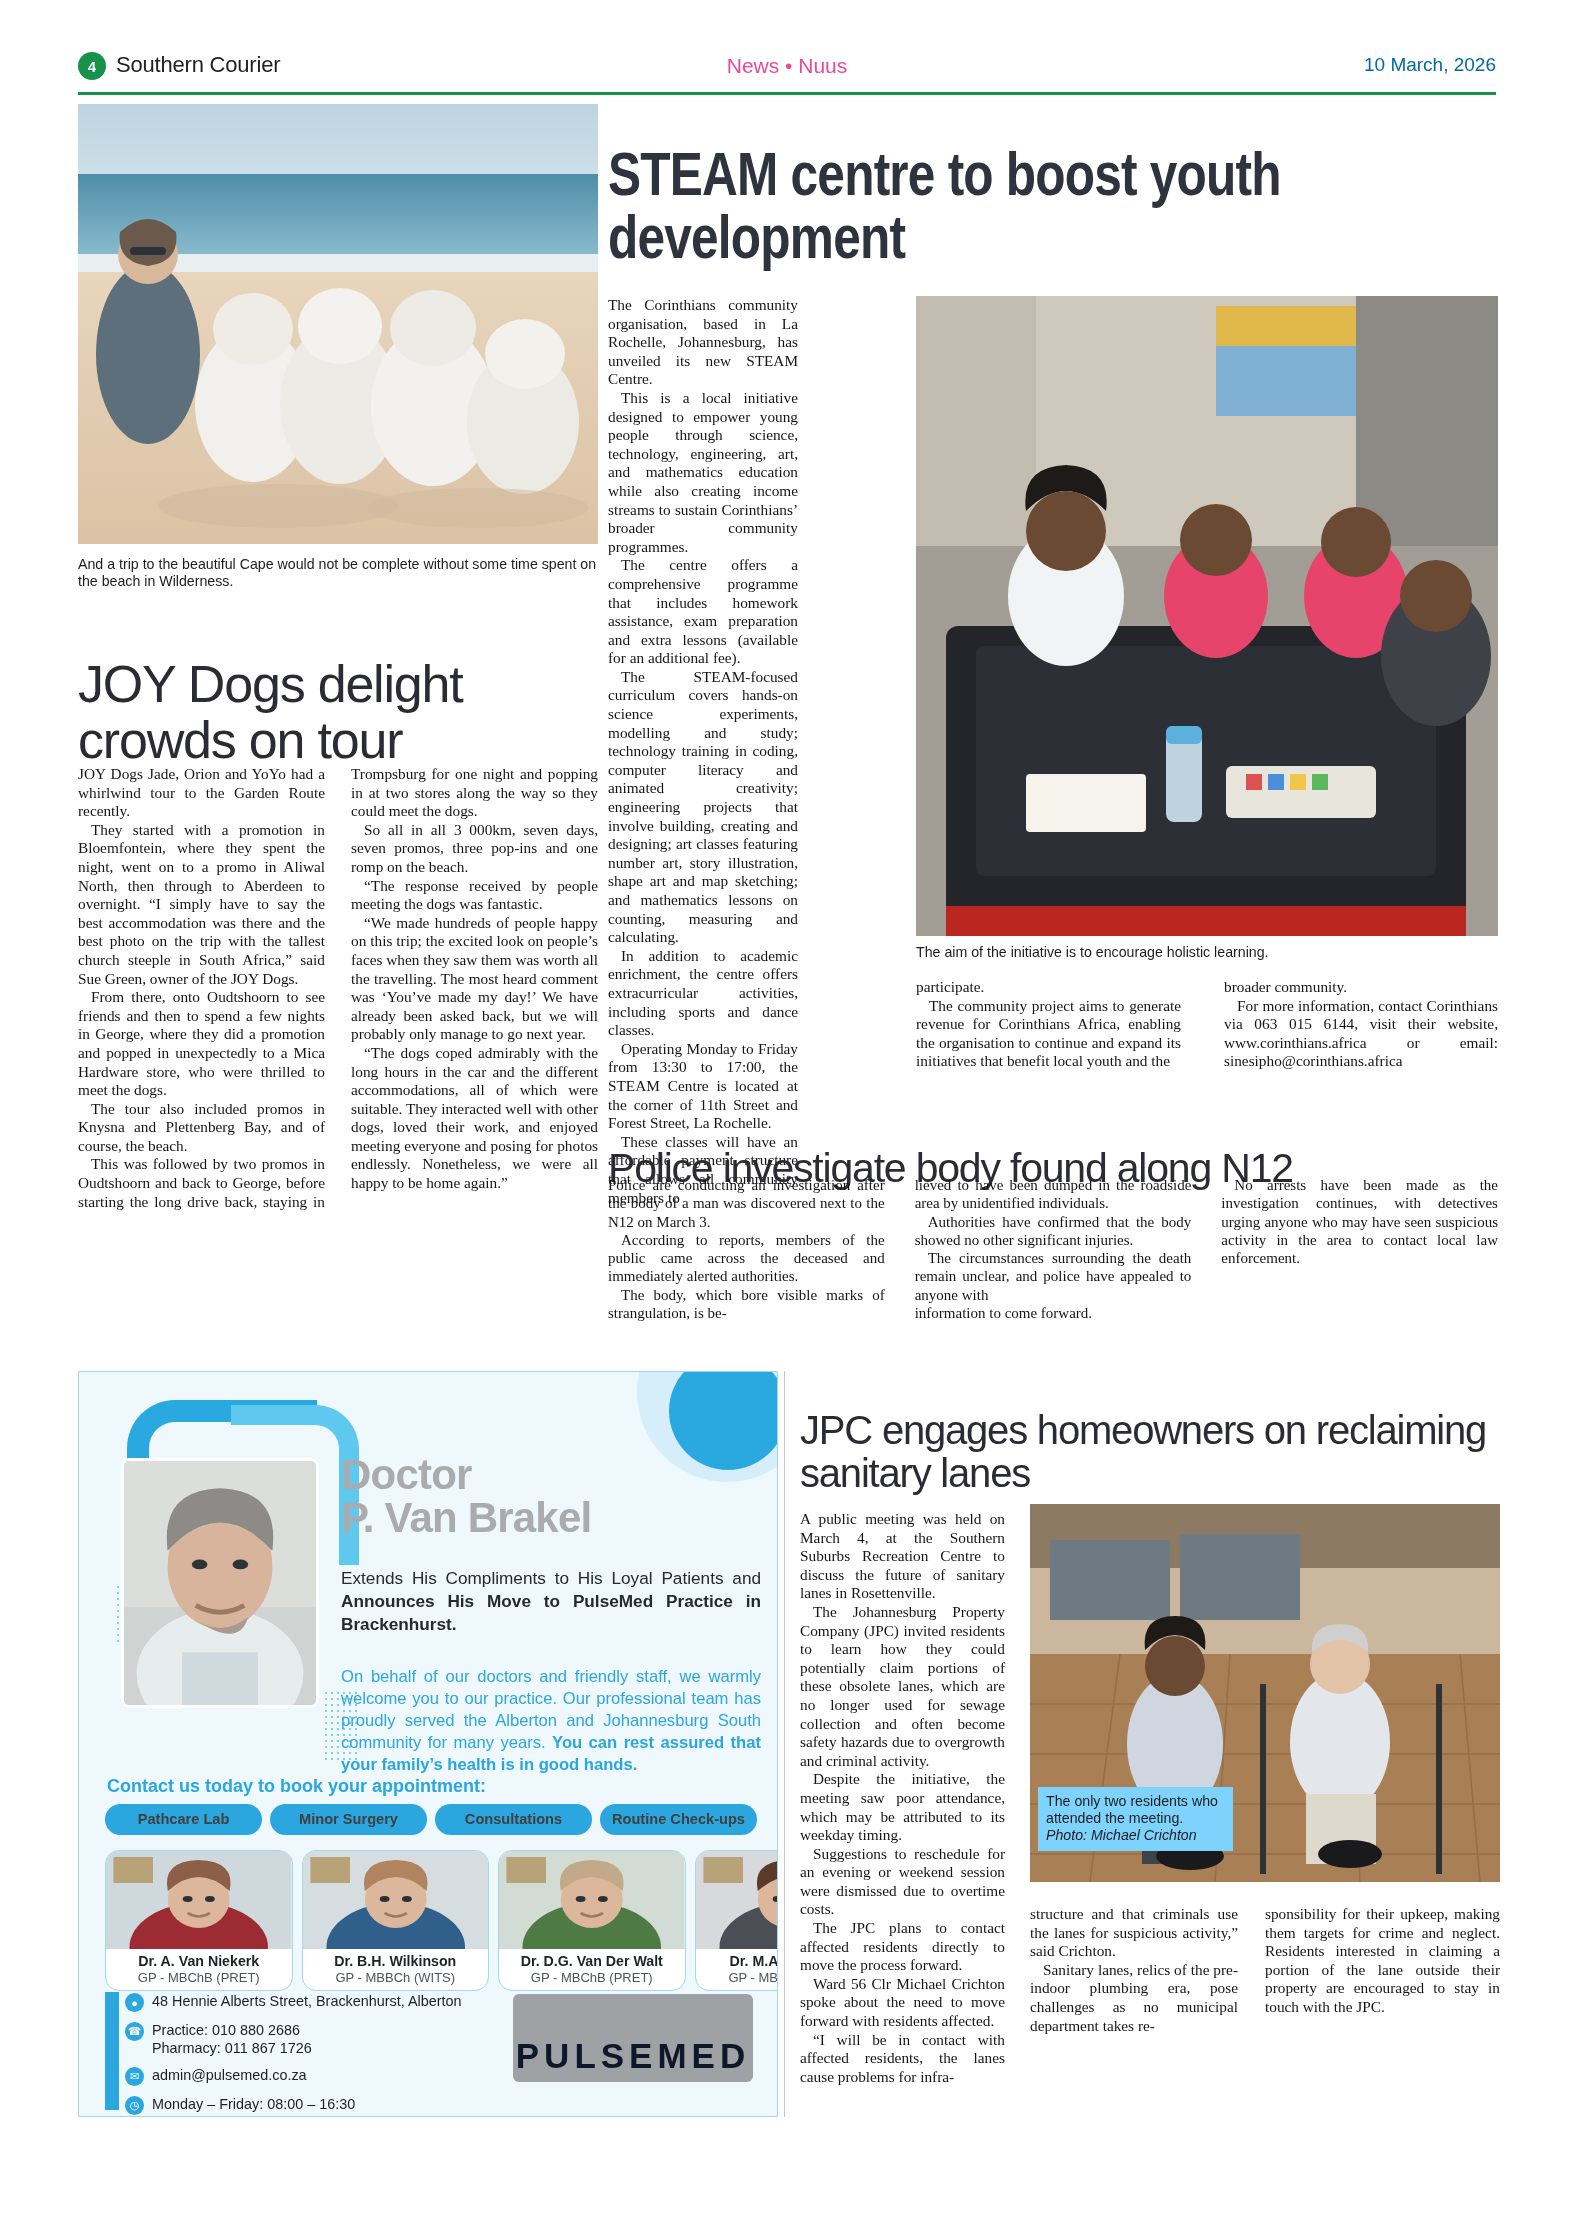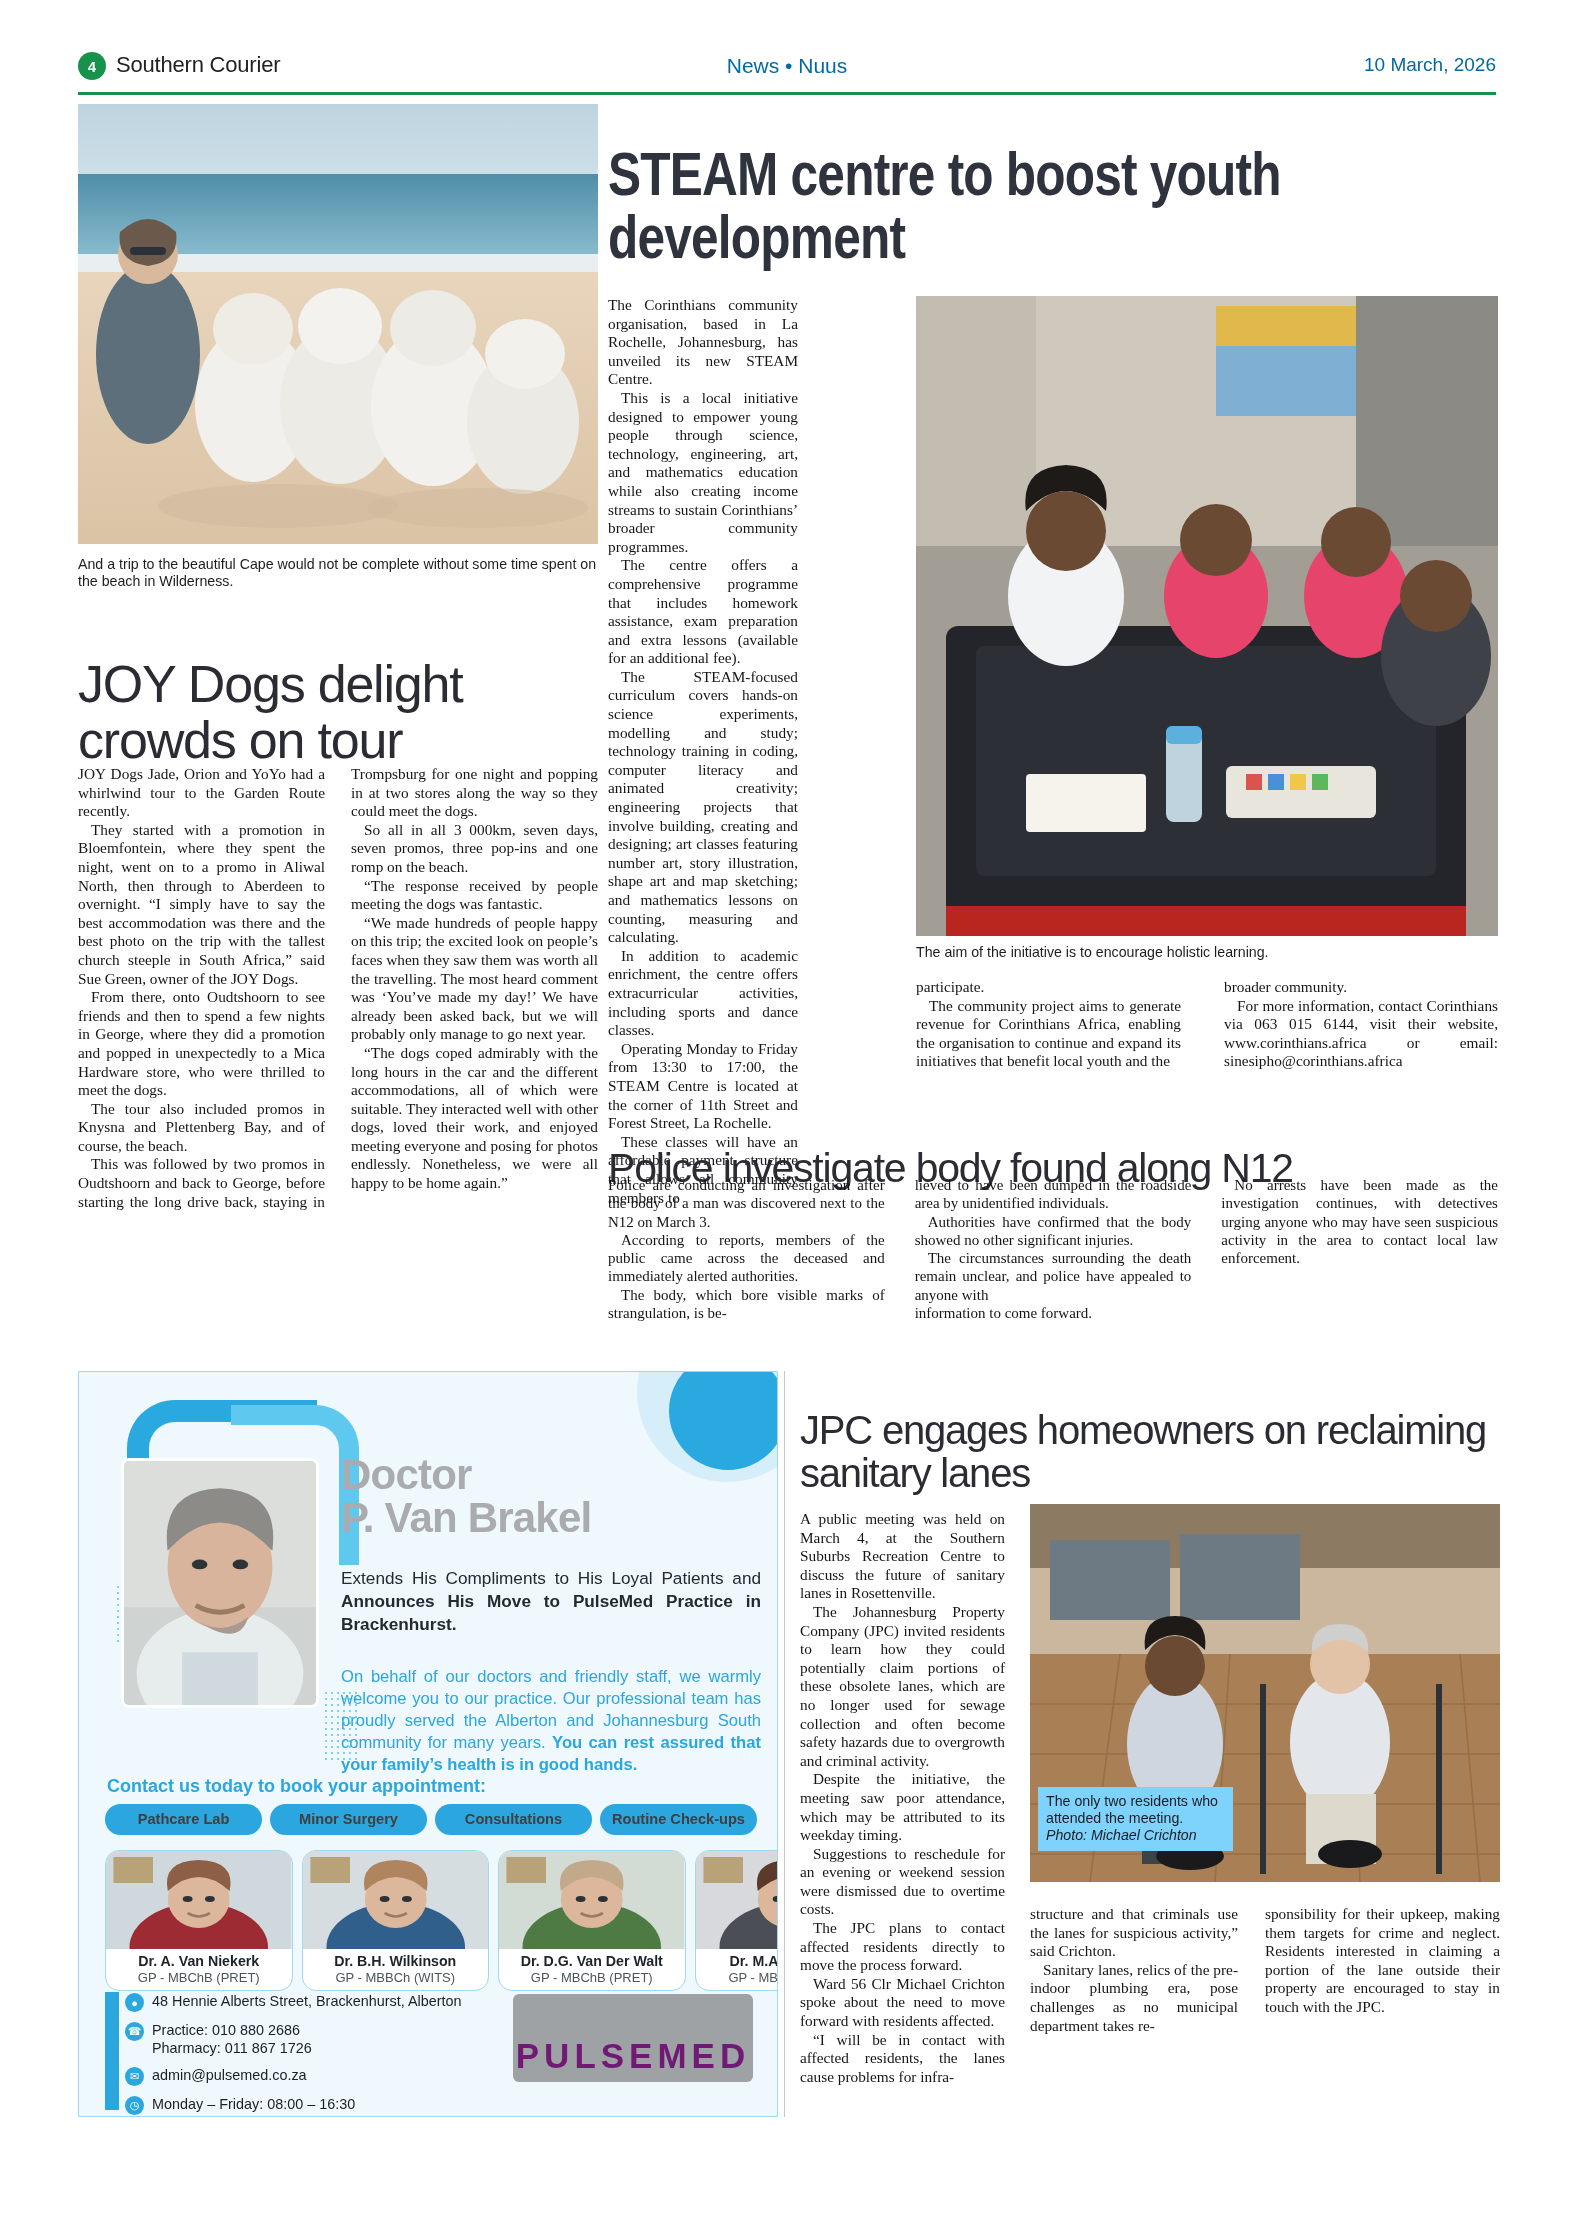--- a/index.html
+++ b/index.html
@@ -28,21 +28,21 @@
   .pub-name {
     position:absolute; left:38px; top:4px;
     font-family:"Liberation Sans", sans-serif;
     font-size:22px; font-weight:400; letter-spacing:-.2px;
     color:#222; white-space:nowrap;
   }
   .section-label {
     position:absolute; left:0; right:0; top:6px;
     text-align:center;
     font-family:"Liberation Sans", sans-serif;
-    font-size:21px; color:#0369a1; font-weight:400;
+    font-size:21px; color:#ec4899; font-weight:400;
   }
   .issue-date {
     position:absolute; right:0; top:6px;
     font-family:"Liberation Sans", sans-serif;
     font-size:19px; color:#0369a1; white-space:nowrap;
   }
   .rule-green {
     position:absolute; left:78px; top:92px; width:1418px; height:3px;
     background:#17924b;
   }
@@ -217,21 +217,21 @@
     font-family:"Liberation Sans", sans-serif;
   }
   .ad-tx {
     font-family:"Liberation Sans", sans-serif;
     font-size:14.4px; line-height:18px; color:#1b2026;
     white-space:pre-line;
   }
   #ad-logo {
     position:absolute; right:24px; bottom:34px; width:240px; height:88px;
     background:#9fa2a5; border-radius:6px;
-    color:#701a75;
+    color:#0f172a;
     font-family:"Liberation Sans", sans-serif;
     font-weight:bold; font-size:35px;
     letter-spacing:5px;
     display:flex; align-items:flex-end; justify-content:center;
     padding-bottom:6px;
   }
 
   
   #jpc-rule { position:absolute; left:784px; top:1371px; width:1px; height:746px; background:#c8c8c8; }
   #jpc-headline {

